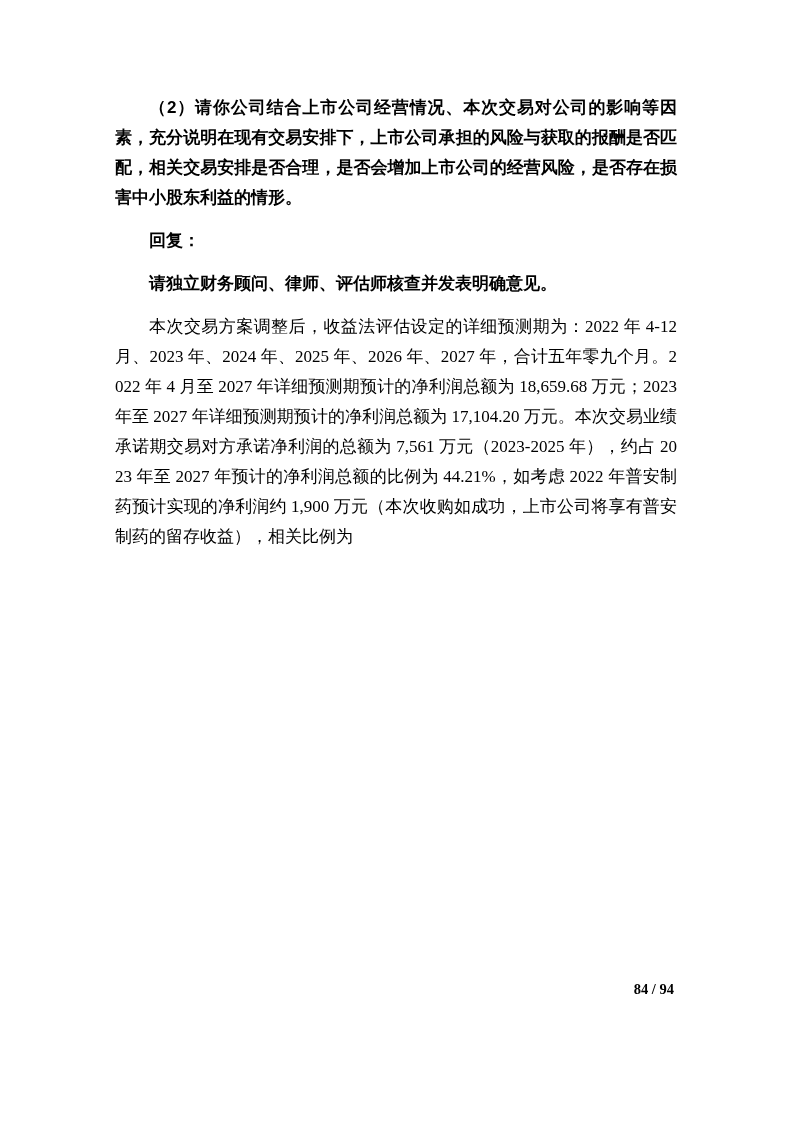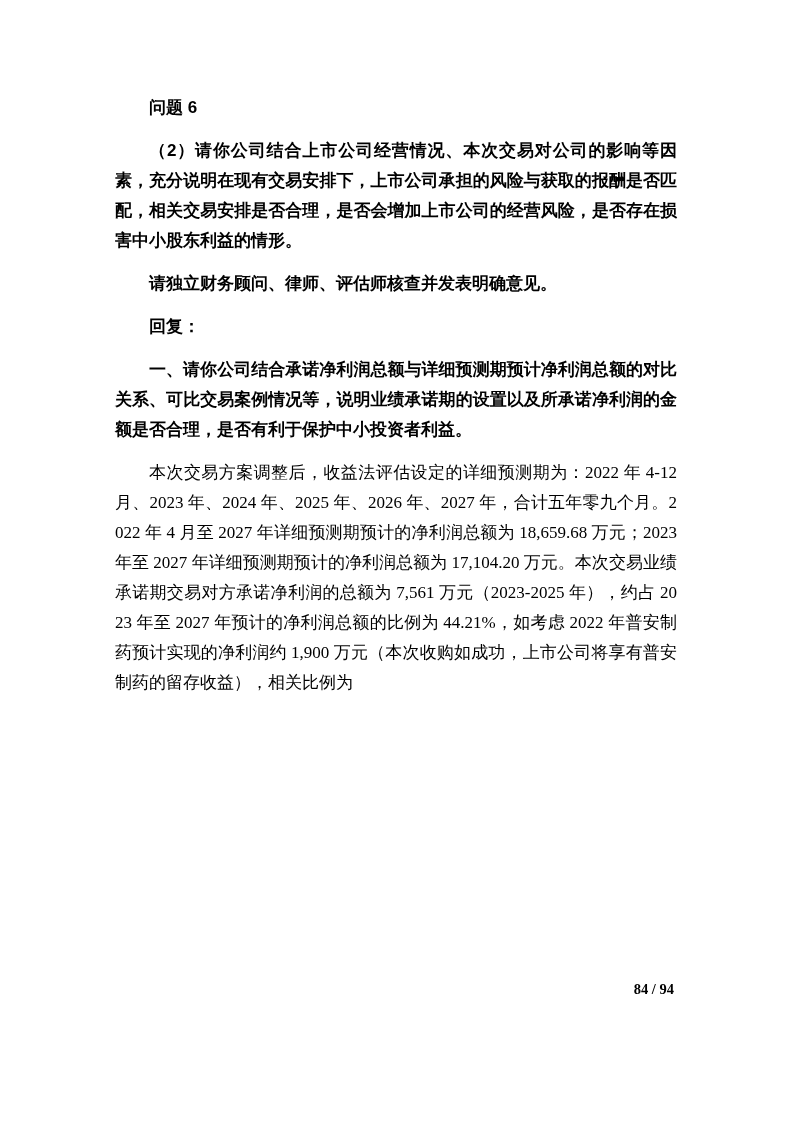--- a/index.html
+++ b/index.html
@@ -45,30 +45,28 @@
     font-size: 14.5px;
     color: #000000;
     text-align: center;
   }
 </style>
 </head>
 <body>
 
 <div class="page">
   <div class="content">
-    <p class="q no-indent">问题 6</p>
 
 
 
     <p class="q">（2）请你公司结合上市公司经营情况、本次交易对公司的影响等因素，充分说明在现有交易安排下，上市公司承担的风险与获取的报酬是否匹配，相关交易安排是否合理，是否会增加上市公司的经营风险，是否存在损害中小股东利益的情形。</p>
 
+    <p class="q">回复：</p>
+
     <p class="q">请独立财务顾问、律师、评估师核查并发表明确意见。</p>
 
-    <p class="q">回复：</p>
-
-    <p class="q">一、请你公司结合承诺净利润总额与详细预测期预计净利润总额的对比关系、可比交易案例情况等，说明业绩承诺期的设置以及所承诺净利润的金额是否合理，是否有利于保护中小投资者利益。</p>
 
 
     <p class="body-text">本次交易方案调整后，收益法评估设定的详细预测期为：2022 年 4-12 月、2023 年、2024 年、2025 年、2026 年、2027 年，合计五年零九个月。2022 年 4 月至 2027 年详细预测期预计的净利润总额为 18,659.68 万元；2023 年至 2027 年详细预测期预计的净利润总额为 17,104.20 万元。本次交易业绩承诺期交易对方承诺净利润的总额为 7,561 万元（2023-2025 年），约占 2023 年至 2027 年预计的净利润总额的比例为 44.21%，如考虑 2022 年普安制药预计实现的净利润约 1,900 万元（本次收购如成功，上市公司将享有普安制药的留存收益），相关比例为</p>
   </div>
 
   <div class="page-footer">84 / 94</div>
 </div>
 
 </body></html>

